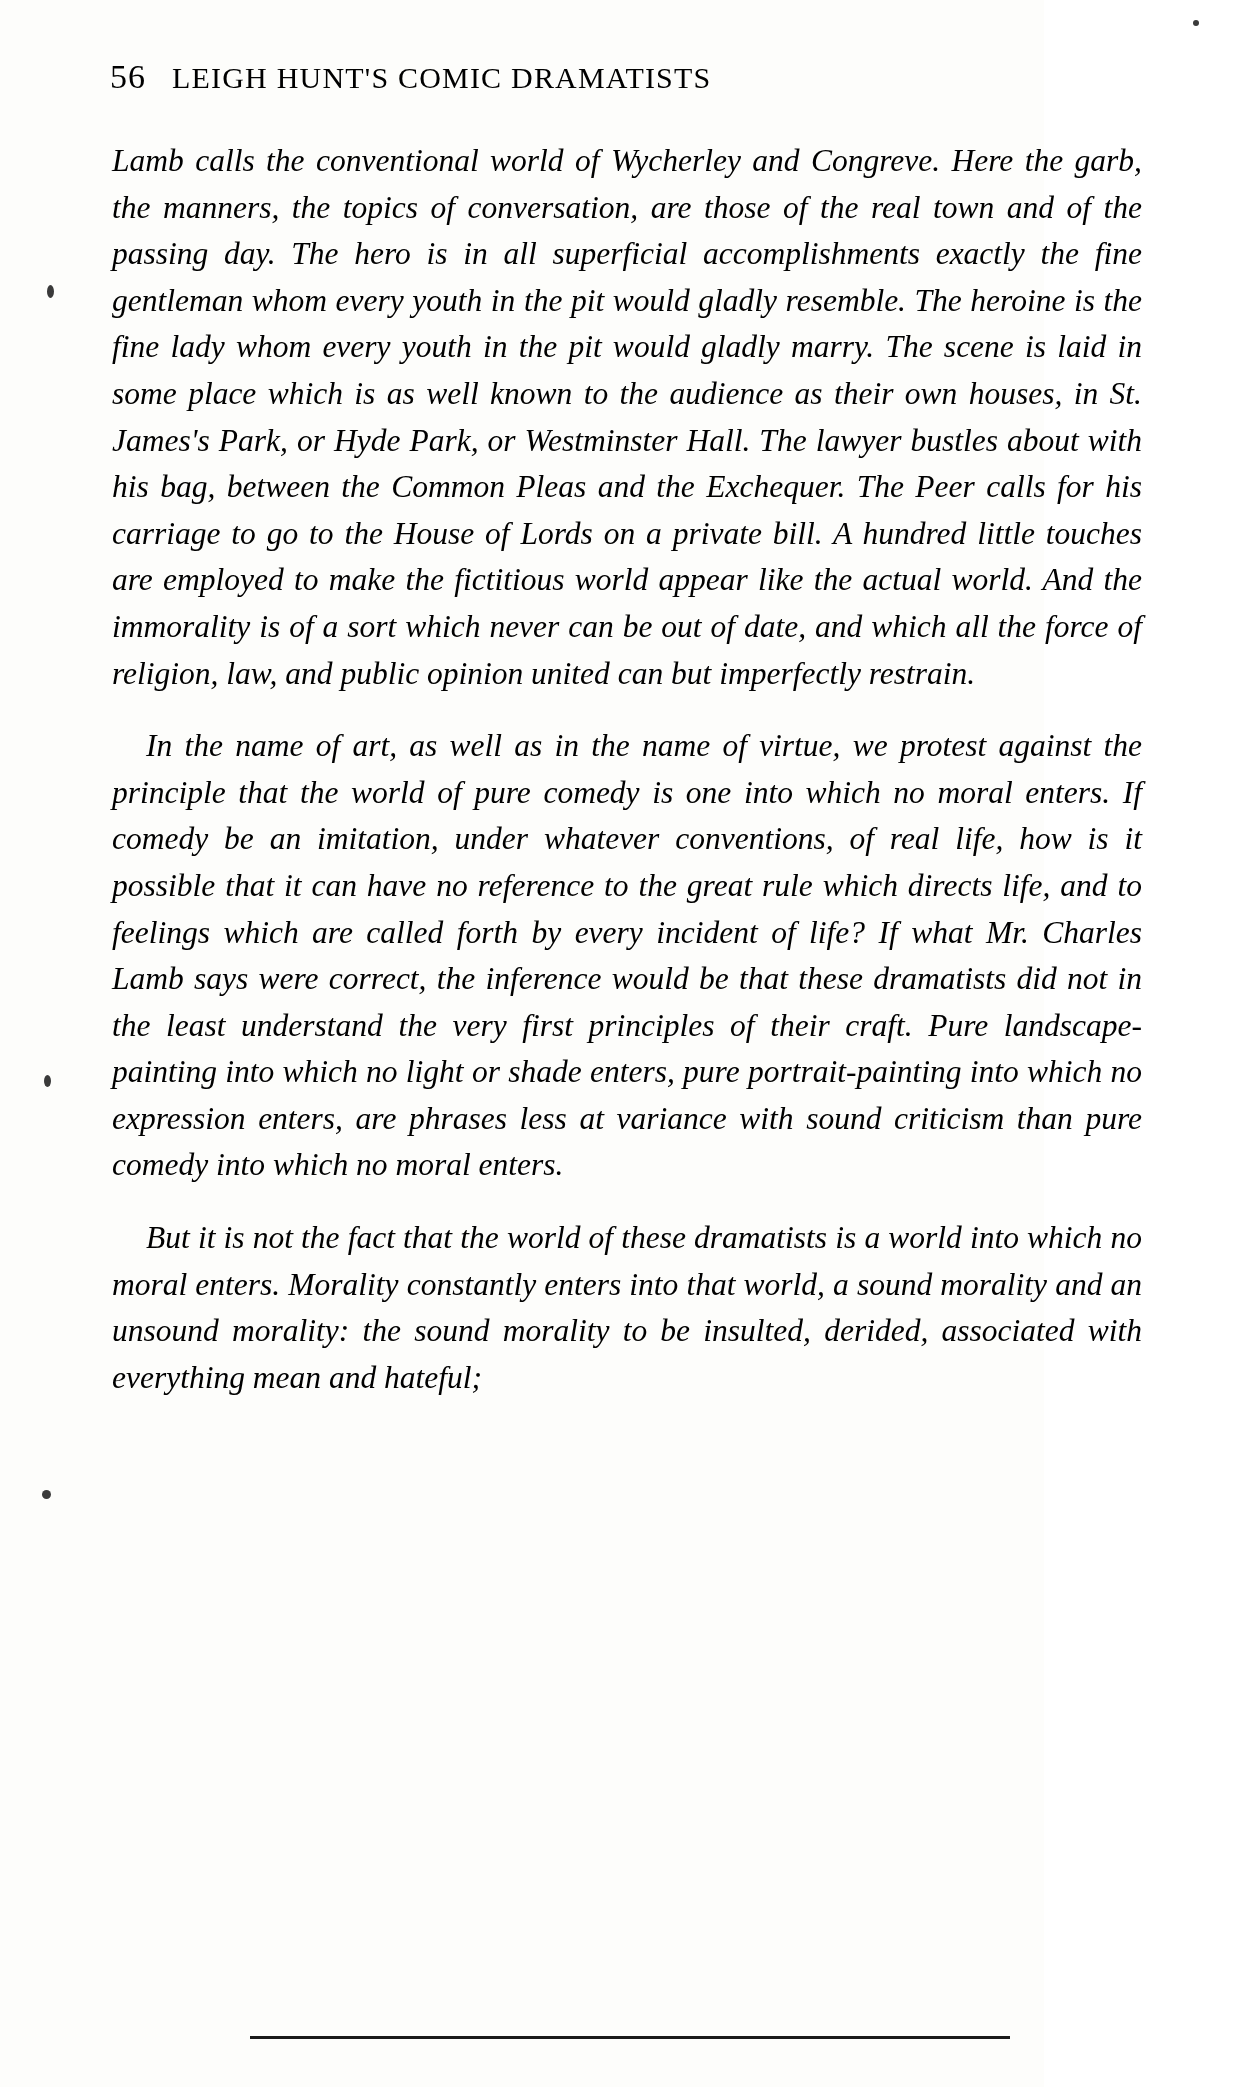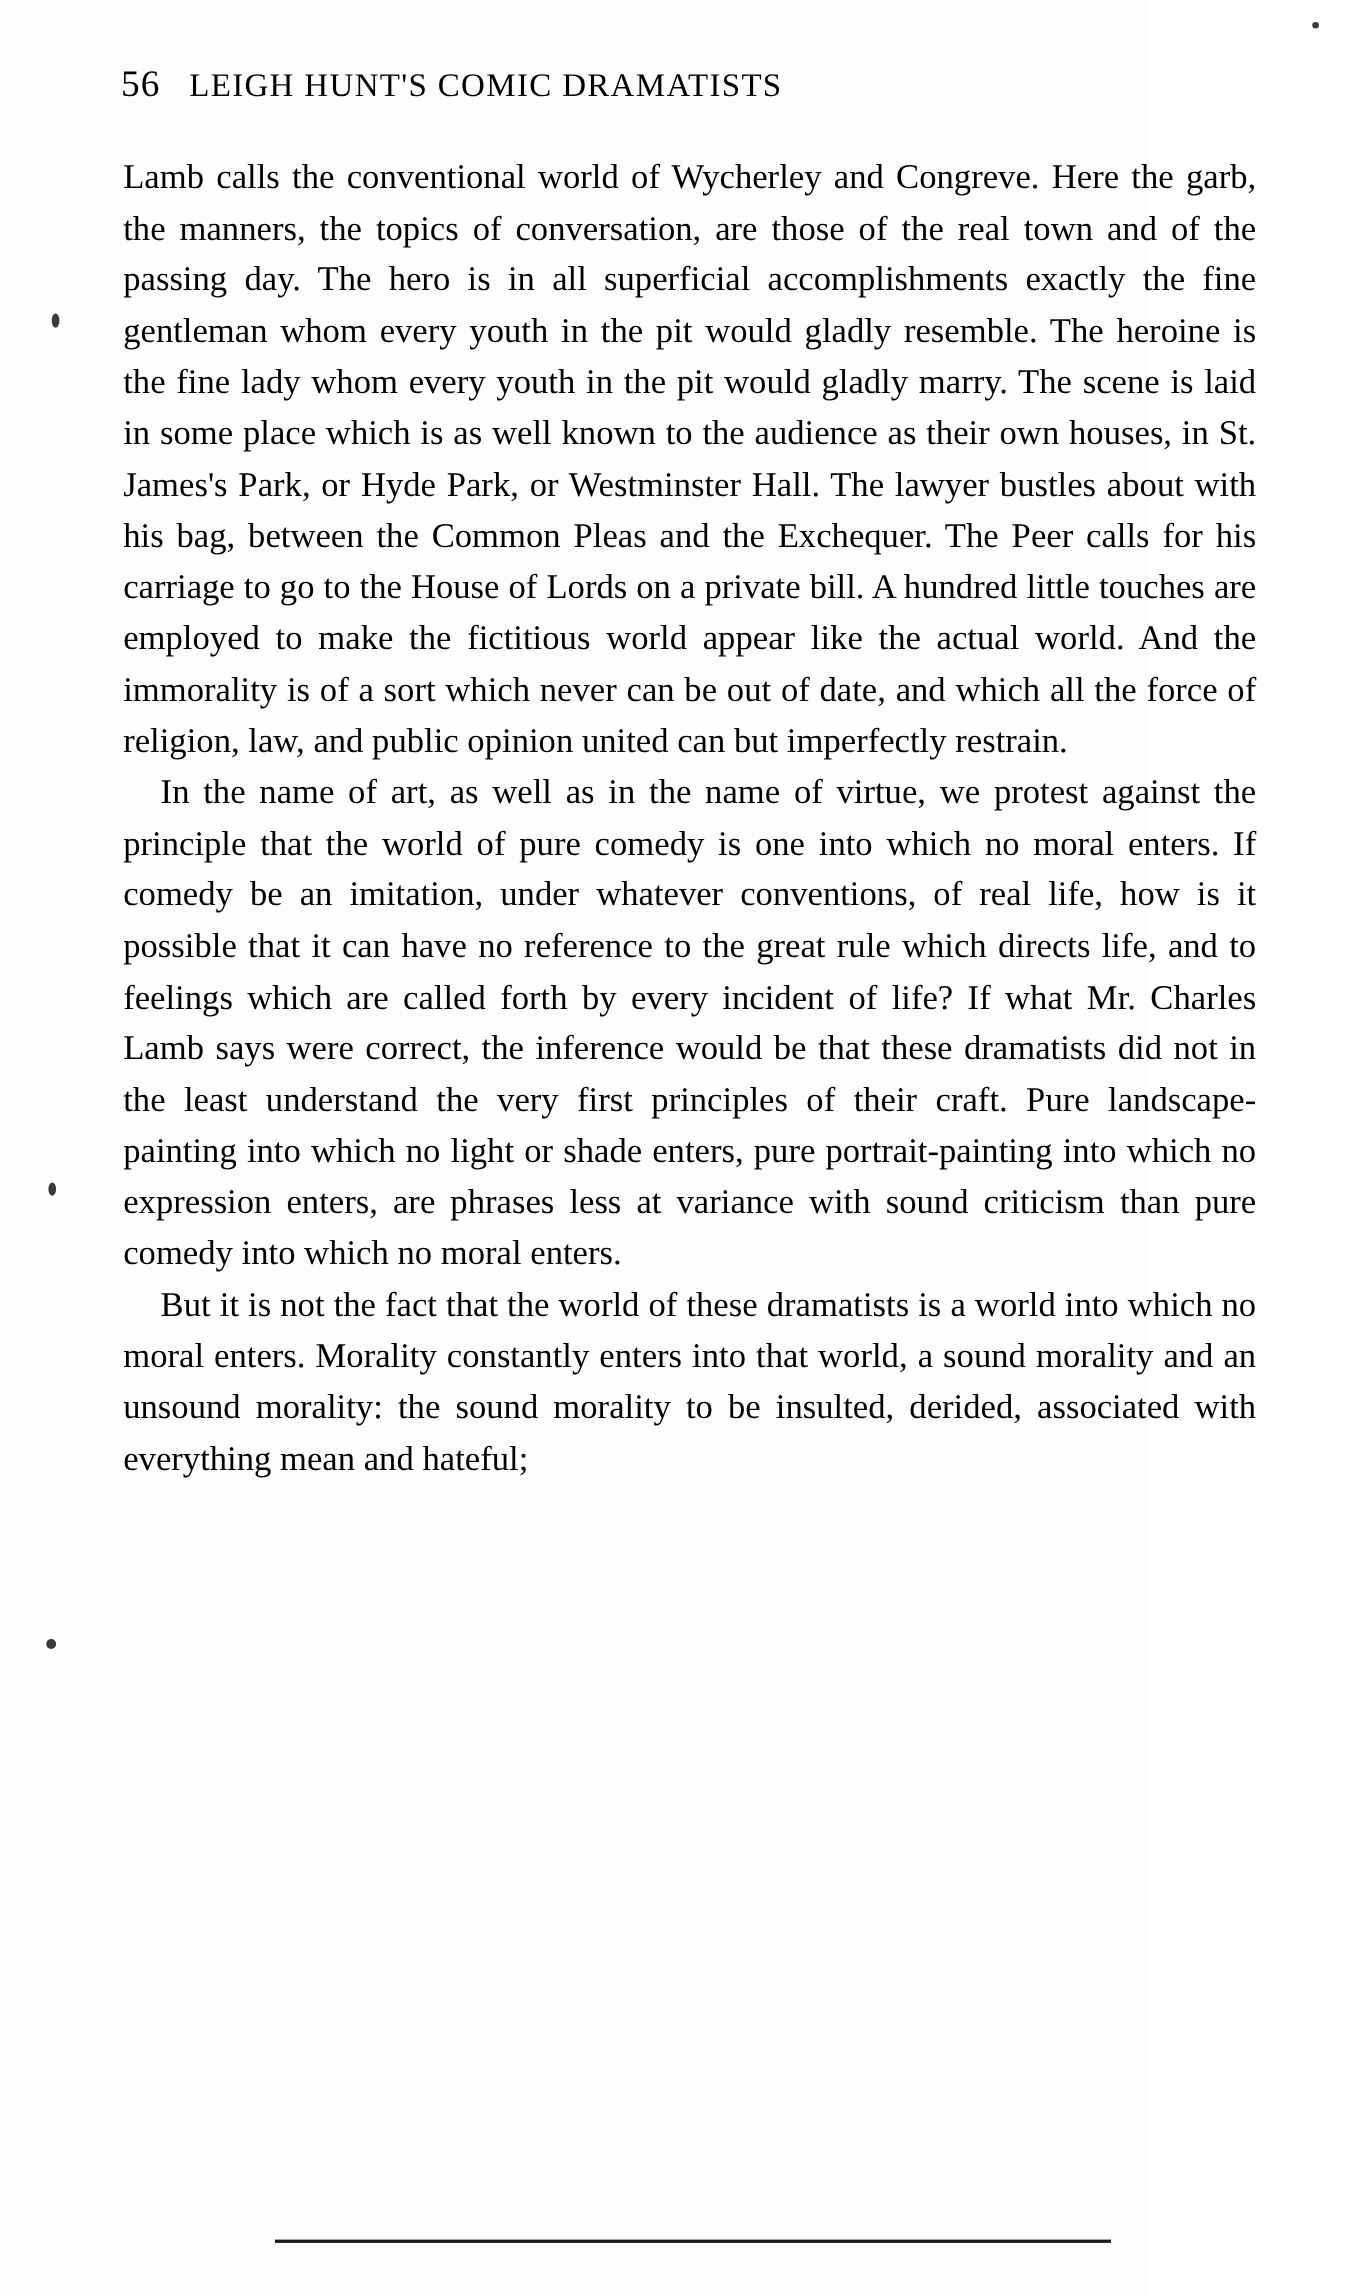--- a/index.html
+++ b/index.html
@@ -50,23 +50,25 @@
     top: 138px;
     width: 1030px;
     font-size: 31.5px;
     line-height: 46.6px;
     text-align: justify;
     text-justify: inter-word;
   }
   .para {
     margin: 0;
     text-align: justify;
+    font-style: italic;
   }
   .para.indent {
     text-indent: 34px;
+    margin-top: 26px;
   }
   .rule {
     position: absolute;
     left: 250px;
     top: 2036px;
     width: 760px;
     height: 3px;
     background: #1a1a1a;
   }
   .speck {

